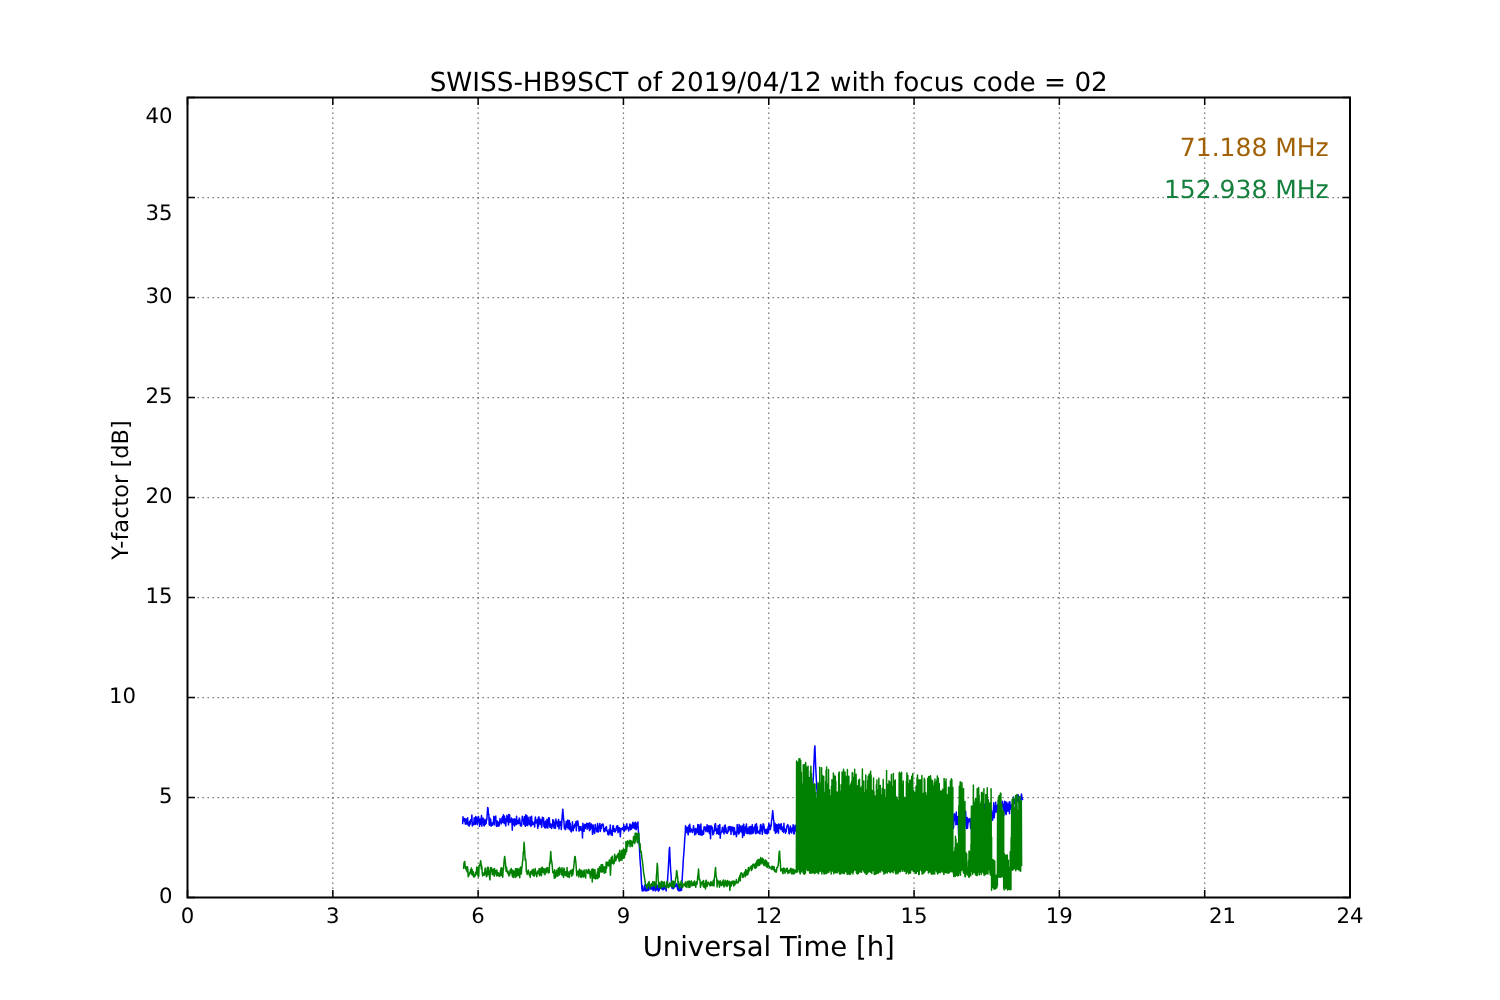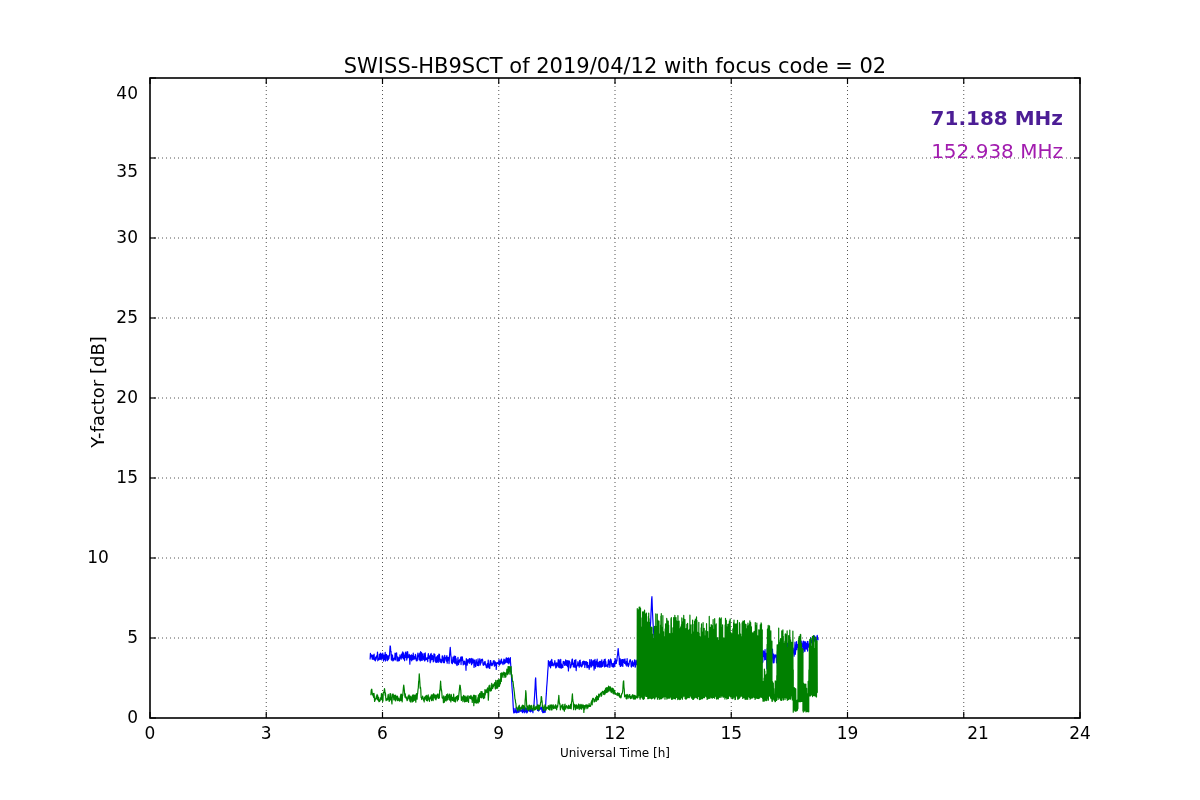--- a/index.html
+++ b/index.html
@@ -2,21 +2,21 @@
 <html><head>
 <meta charset="utf-8">
 <style>
   html,body{margin:0;padding:0;background:#ffffff;}
   .figure{
     position:relative;width:1200px;height:800px;background:#ffffff;
     font-family:"DejaVu Sans","Liberation Sans",sans-serif;color:#000;overflow:hidden;
   }
   .figure svg{position:absolute;left:0;top:0;}
   .chart-title{position:absolute;left:150px;width:930px;top:54px;text-align:center;font-size:21px;}
-  .x-label{position:absolute;left:150px;width:930px;top:746px;text-align:center;font-size:12px;}
+  .x-label{position:absolute;left:150px;width:930px;top:746px;text-align:center;font-size:22px;}
   .y-label{position:absolute;left:97px;top:392px;transform:translate(-50%,-50%) rotate(-90deg);
            transform-origin:center;font-size:18px;white-space:nowrap;}
   .legend{position:absolute;right:137px;top:102px;text-align:right;font-size:20px;line-height:33px;}
   .tick-label{position:absolute;font-size:17px;}
   .xtick{width:80px;text-align:center;top:723px;}
   .ytick{width:80px;text-align:right;}
 </style>
 </head>
 <body>
 
@@ -82,22 +82,22 @@
       <rect x="150" y="78" width="930" height="640" fill="none" stroke="#000" stroke-width="1.6"></rect>
     </svg>
 
   <div class="chart-title">SWISS-HB9SCT of 2019/04/12 with focus code = 02</div>
 
   <div class="x-label">Universal Time [h]</div>
 
   <div class="y-label">Y-factor [dB]</div>
 
   <div class="legend">
-    <div class="legend-entry" style="color: #4c1d95; font-weight: bold;">71.188 MHz</div>
-    <div class="legend-entry" style="color: #a21caf;">152.938 MHz</div>
+    <div class="legend-entry" style="color: #a16207;">71.188 MHz</div>
+    <div class="legend-entry" style="color: #15803d;">152.938 MHz</div>
   </div>
 
   <div id="xticks">
       <span class="tick-label xtick" style="left: 110px;">0</span>
       <span class="tick-label xtick" style="left: 226.25px;">3</span>
       <span class="tick-label xtick" style="left: 342.5px;">6</span>
       <span class="tick-label xtick" style="left: 458.75px;">9</span>
       <span class="tick-label xtick" style="left: 575px;">12</span>
       <span class="tick-label xtick" style="left: 691.25px;">15</span>
       <span class="tick-label xtick" style="left: 807.5px;">19</span>

